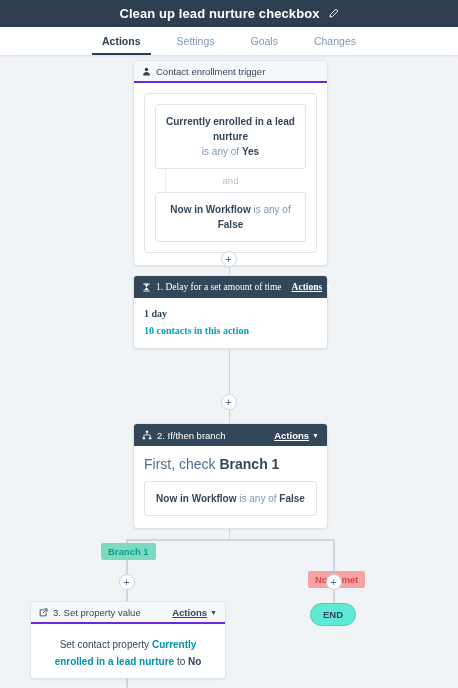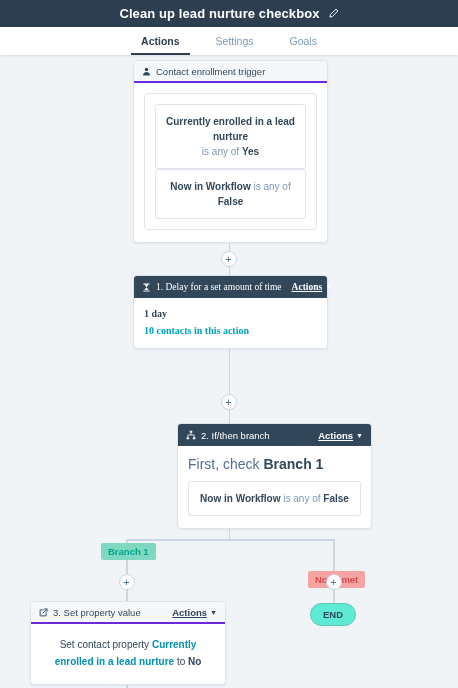--- a/index.html
+++ b/index.html
@@ -143,20 +143,21 @@
       <svg width="11" height="11" viewBox="0 0 16 16" fill="none">
         <path d="M11.6 1.6l2.8 2.8-8 8-3.6.8.8-3.6 8-8z" stroke="#ffffff" stroke-width="1.4" stroke-linejoin="round" fill="none"></path>
       </svg>
     </span>
   </div>
 
   <div class="tabbar">
     <div class="tab active">Actions</div>
     <div class="tab">Settings</div>
     <div class="tab">Goals</div>
+    <div class="tab">Changes</div>
   </div>
 
   <div class="canvas">
 
     <div class="vline" style="left:228.5px; top:158px; height:92px;"></div>
 
     <div class="vline" style="left:228.5px; top:270px; height:112px;"></div>
 
     <div class="vline" style="left:228.5px; top:462px; height:22px;"></div>
 
@@ -178,20 +179,24 @@
         </span>
         <span class="card-head-title">Contact enrollment trigger</span>
       </div>
       <div class="card-body">
         <div class="trigger-inner">
           <div class="cond">
             <b>Currently enrolled in a lead nurture</b><br>
             <span>is any of</span>
             <b>Yes</b>
           </div>
+          <div class="and-row">
+            <span class="and-tick"></span>
+            <span>and</span>
+          </div>
           <div class="cond">
             <b>Now in Workflow</b>
             <span>is any of</span>
             <b>False</b>
           </div>
         </div>
       </div>
     </div>
 
     <div class="plus" style="left:220.5px; top:196px;">+</div>
@@ -216,21 +221,21 @@
           <span class="strong">1 day</span>
         </div>
         <div class="center-text">
           <span class="link">10 contacts in this action</span>
         </div>
       </div>
     </div>
 
     <div class="plus" style="left:220.5px; top:339px;">+</div>
 
-    <div class="card" style="left:133px; top:368px; width:195px;margin-left:44px;">
+    <div class="card" style="left:133px; top:368px; width:195px;">
       <div class="card-head dark">
         <span class="head-icon">
           <svg width="10" height="10" viewBox="0 0 16 16">
             <rect x="6" y="1" width="4" height="3.4" rx=".6" fill="#ffffff"></rect>
             <rect x="1" y="11.4" width="4" height="3.4" rx=".6" fill="#ffffff"></rect>
             <rect x="11" y="11.4" width="4" height="3.4" rx=".6" fill="#ffffff"></rect>
             <path d="M8 4.6v3.3M3 11.2V7.9h10v3.3" stroke="#ffffff" stroke-width="1.2" fill="none"></path>
           </svg>
         </span>
         <span class="card-head-title">2. If/then branch</span>
@@ -268,21 +273,21 @@
             <path d="M14.2 1.8L7.4 8.6" stroke="#33475b" stroke-width="1.6" stroke-linecap="round"></path>
           </svg>
         </span>
         <span class="card-head-title">3. Set property value</span>
         <span class="spacer"></span>
         <span class="actions-menu">
           <span class="lbl">Actions</span>
           <span class="caret">▼</span>
         </span>
       </div>
-      <div class="card-body" style="padding:13px 14px 14px;">
+      <div class="card-body" style="padding:13px 14px 8px;">
         <div class="prop-text">
           <span>Set contact property</span>
           <span class="tealink">Currently enrolled in a lead nurture</span>
           <span>to</span>
           <b>No</b>
         </div>
       </div>
     </div>
 
     <div class="end-pill" style="left:310px; top:548px;">END</div>

